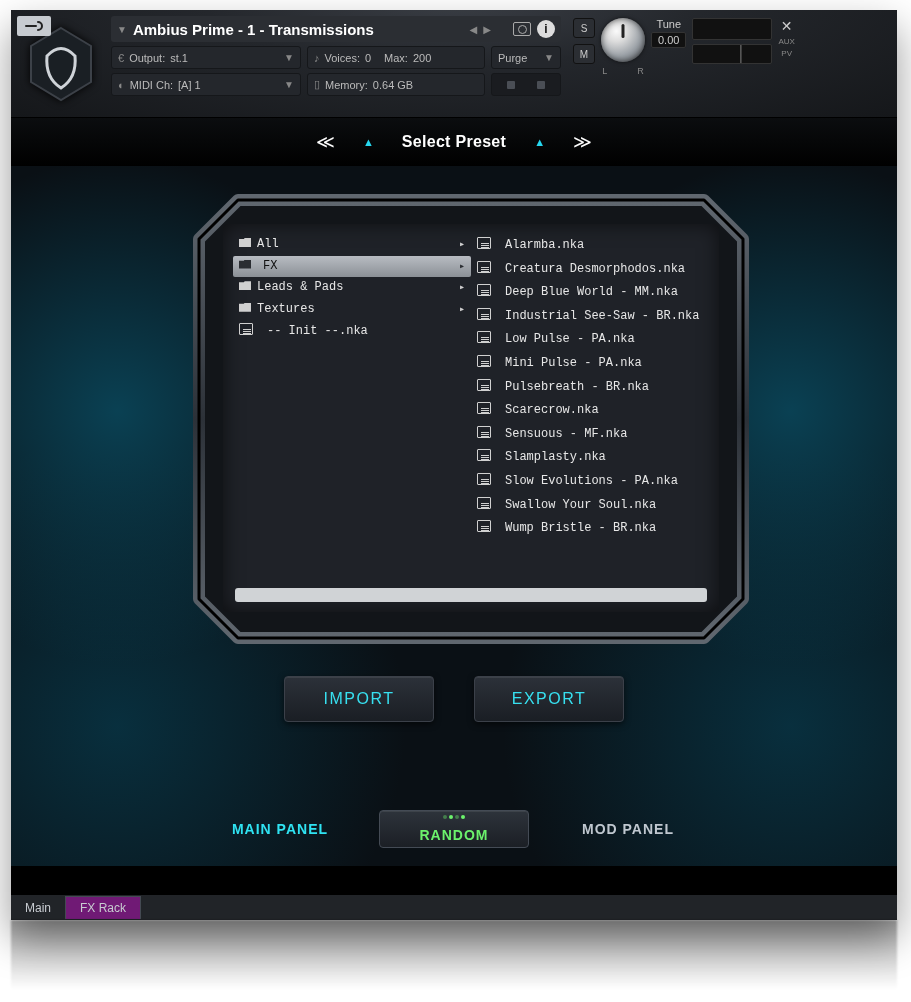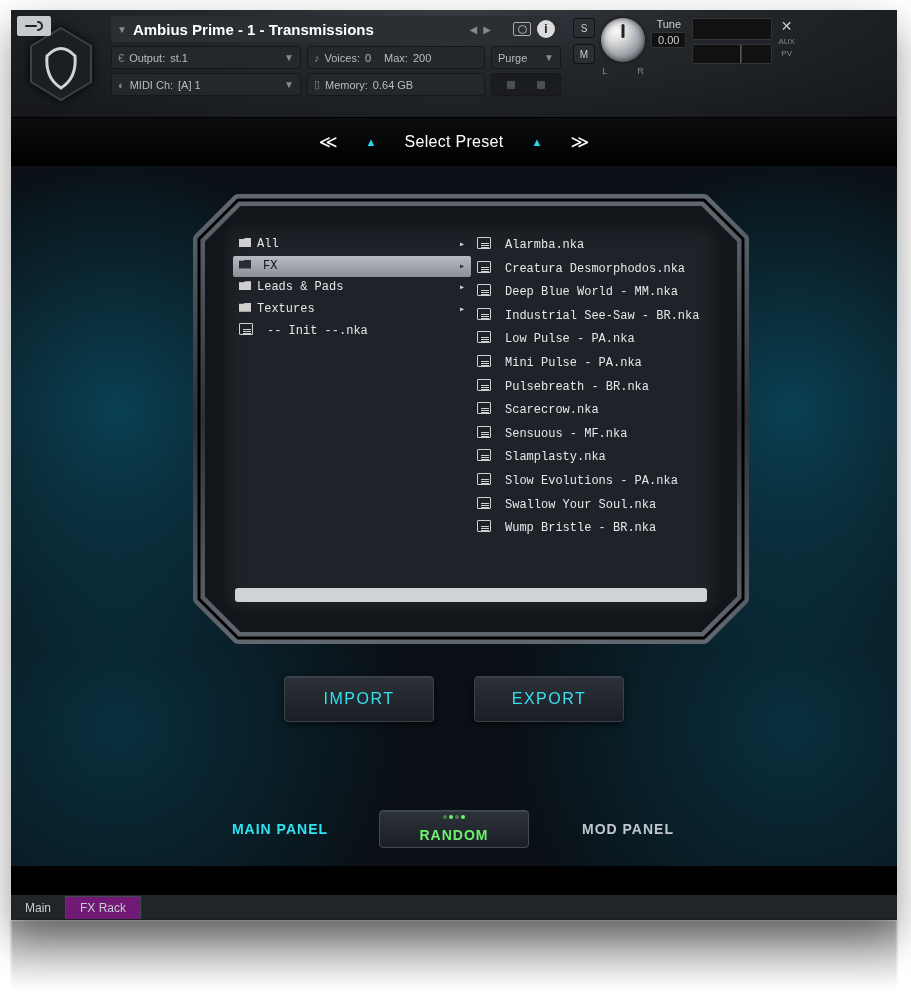--- a/index.html
+++ b/index.html
@@ -97,21 +97,21 @@
   
   .preset-bar {
     height:48px;
     display:flex;align-items:center;justify-content:center;
     gap:28px;
     color:#fff;
     background:linear-gradient(#0b0d0f,#000);
   }
   .preset-bar .arrow-big{font-size:18px;color:#fff;}
   .preset-bar .tri-cyan{color:#26d7ef;font-size:11px;}
-  .preset-bar .title{font-weight:normal;font-size:16px;letter-spacing:.3px;text-align:right;}
+  .preset-bar .title{font-weight:bold;font-size:16px;letter-spacing:.3px;text-align:right;}
 
   
   .main {
     height:700px;
     position:relative;
     background:
       radial-gradient(circle at 12% 35%, rgba(10,70,90,.9) 0%, rgba(10,70,90,0) 28%),
       radial-gradient(circle at 88% 35%, rgba(10,70,90,.9) 0%, rgba(10,70,90,0) 28%),
       radial-gradient(circle at 12% 80%, rgba(8,55,72,.8) 0%, rgba(8,55,72,0) 30%),
       radial-gradient(circle at 88% 80%, rgba(8,55,72,.8) 0%, rgba(8,55,72,0) 30%),

